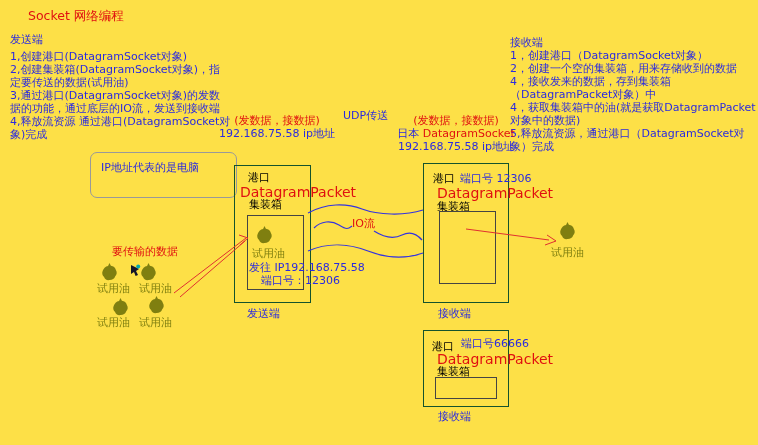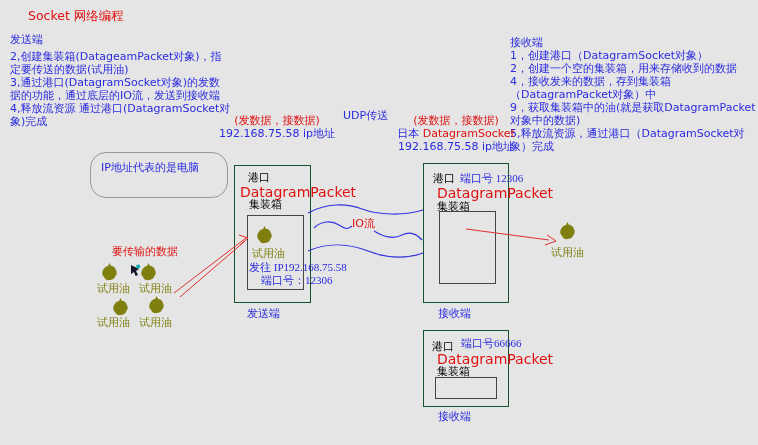--- a/index.html
+++ b/index.html
@@ -1,65 +1,66 @@
 <!DOCTYPE html>
 <html><head>
 <meta charset="utf-8">
 <style>
   html,body{margin:0;padding:0;background:#fff;}
   #canvas{
-    position:relative;width:758px;height:445px;background:#e5e5e5;overflow:hidden;
+    position:relative;width:758px;height:445px;background:#fde047;overflow:hidden;
     font-family:"DejaVu Sans","Liberation Sans",sans-serif;font-size:11px;color:#000;
   }
   .abs{position:absolute;}
   .blue{color:#2a2ae0;}
   .red{color:#e01010;}
   .olive{color:#7f7f10;}
   .notes{line-height:13px;}
   .notes .heading{margin-bottom:4px;}
   .box{position:absolute;border:1px solid #14532d;background:transparent;}
   .inner-box{position:absolute;border:1px solid #444;}
   .packet-label{font-size:14px;white-space:nowrap;}
-  .nowrap{white-space:nowrap;font-family:Liberation Serif, serif;}
+  .nowrap{white-space:nowrap;}
   .vcenter{display:flex;flex-direction:column;align-items:center;line-height:13px;}
   .vcenter>div{white-space:nowrap;}
   .info-box{
-    position:absolute;border:1px solid #999;border-radius:16px;
-    line-height:18px;padding:6px 8px 0 10px;
+    position:absolute;border:1px solid #999;border-radius:7px;
+    line-height:18px;padding:6px 17px 0 10px;
   }
   .caption{position:absolute;}
   svg.blob{display:block;}
   #overlay{position:absolute;left:0;top:0;pointer-events:none;z-index:10;}
 </style>
 </head>
 <body>
 
 <div id="canvas">
 
   <svg width="0" height="0" style="position:absolute">
     <defs>
       <path id="blob-shape" fill="#7f7f10" d="M9,0 L10.5,3 C13.2,3.2 15.6,5.2 16.2,8 C17.6,10 17.2,13 15.2,15 C14.6,17.4 12.2,19 9.2,19 C6.2,19.6 3.6,18.2 3,15.6 C1,14.2 0.4,11.2 1.4,9 C2,6.2 4.6,3.6 7.4,3.2 Z"></path>
     </defs>
   </svg>
 
   <div class="abs red" style="left:28px;top:8px;font-size:12.5px;">Socket 网络编程</div>
 
   <div class="abs blue notes" style="left:10px;top:33px;width:221px;">
     <div class="heading">发送端</div>
-    <div>2,创建集装箱(DatageamPacket对象)，指定要传送的数据(试用油)</div>
+    <div>1,创建港口(DatagramSocket对象)</div>
+    <div>2,创建集装箱(DatagramSocket对象)，指定要传送的数据(试用油)</div>
     <div>3,通过港口(DatagramSocket对象)的发数据的功能，通过底层的IO流，发送到接收端</div>
     <div>4,释放流资源 通过港口(DatagramSocket对象)完成</div>
   </div>
 
   <div class="abs blue notes" style="left:510px;top:36px;width:248px;">
     <div>接收端</div>
     <div>1，创建港口（DatagramSocket对象）</div>
     <div>2，创建一个空的集装箱，用来存储收到的数据</div>
     <div>4，接收发来的数据，存到集装箱（DatagramPacket对象）中</div>
-    <div>9，获取集装箱中的油(就是获取DatagramPacket对象中的数据)</div>
+    <div>4，获取集装箱中的油(就是获取DatagramPacket对象中的数据)</div>
     <div>5,释放流资源，通过港口（DatagramSocket对象）完成</div>
   </div>
 
   <div class="info-box blue" style="left:90px;top:152px;width:118px;height:38px;">
     <div>IP地址代表的是电脑</div>
   </div>
 
   <div class="abs blue" style="left:343px;top:108px;">UDP传送</div>
 
   <div class="abs vcenter" style="left:226px;top:114px;width:102px;">

